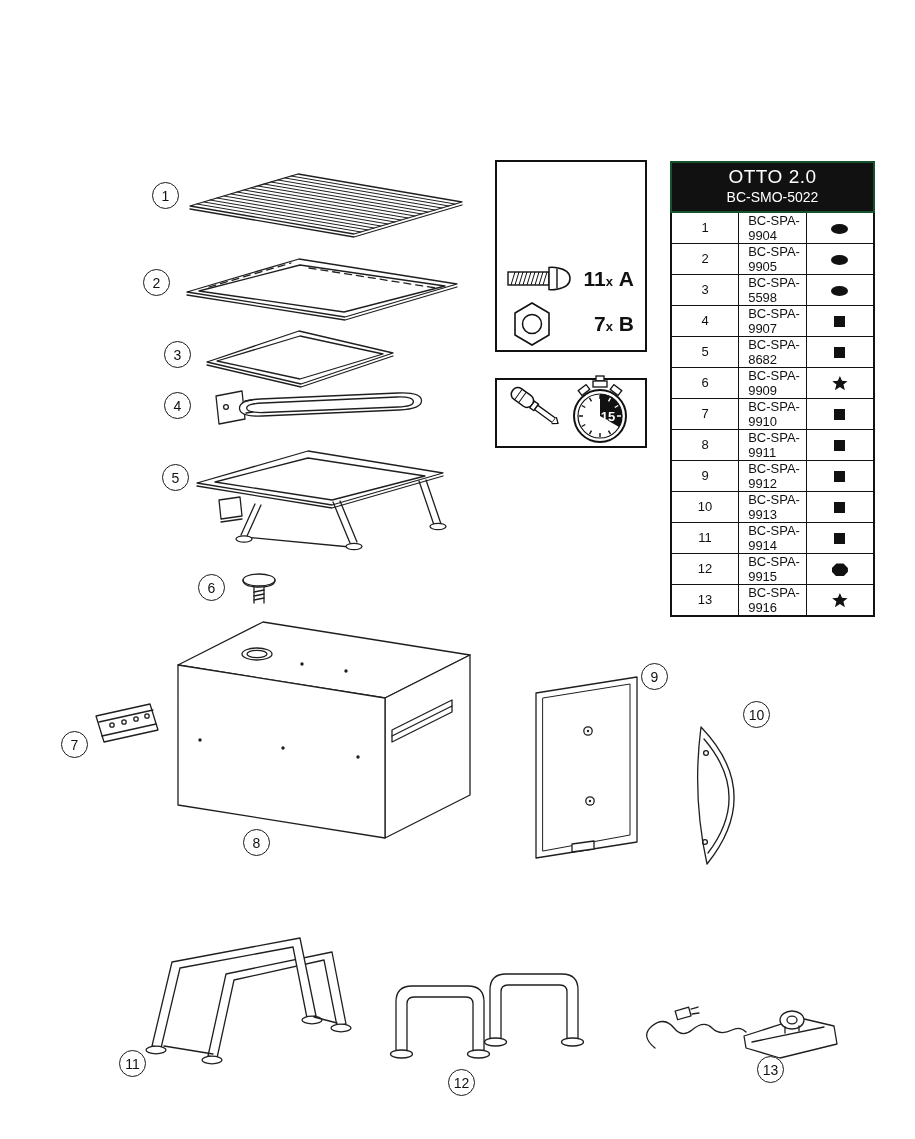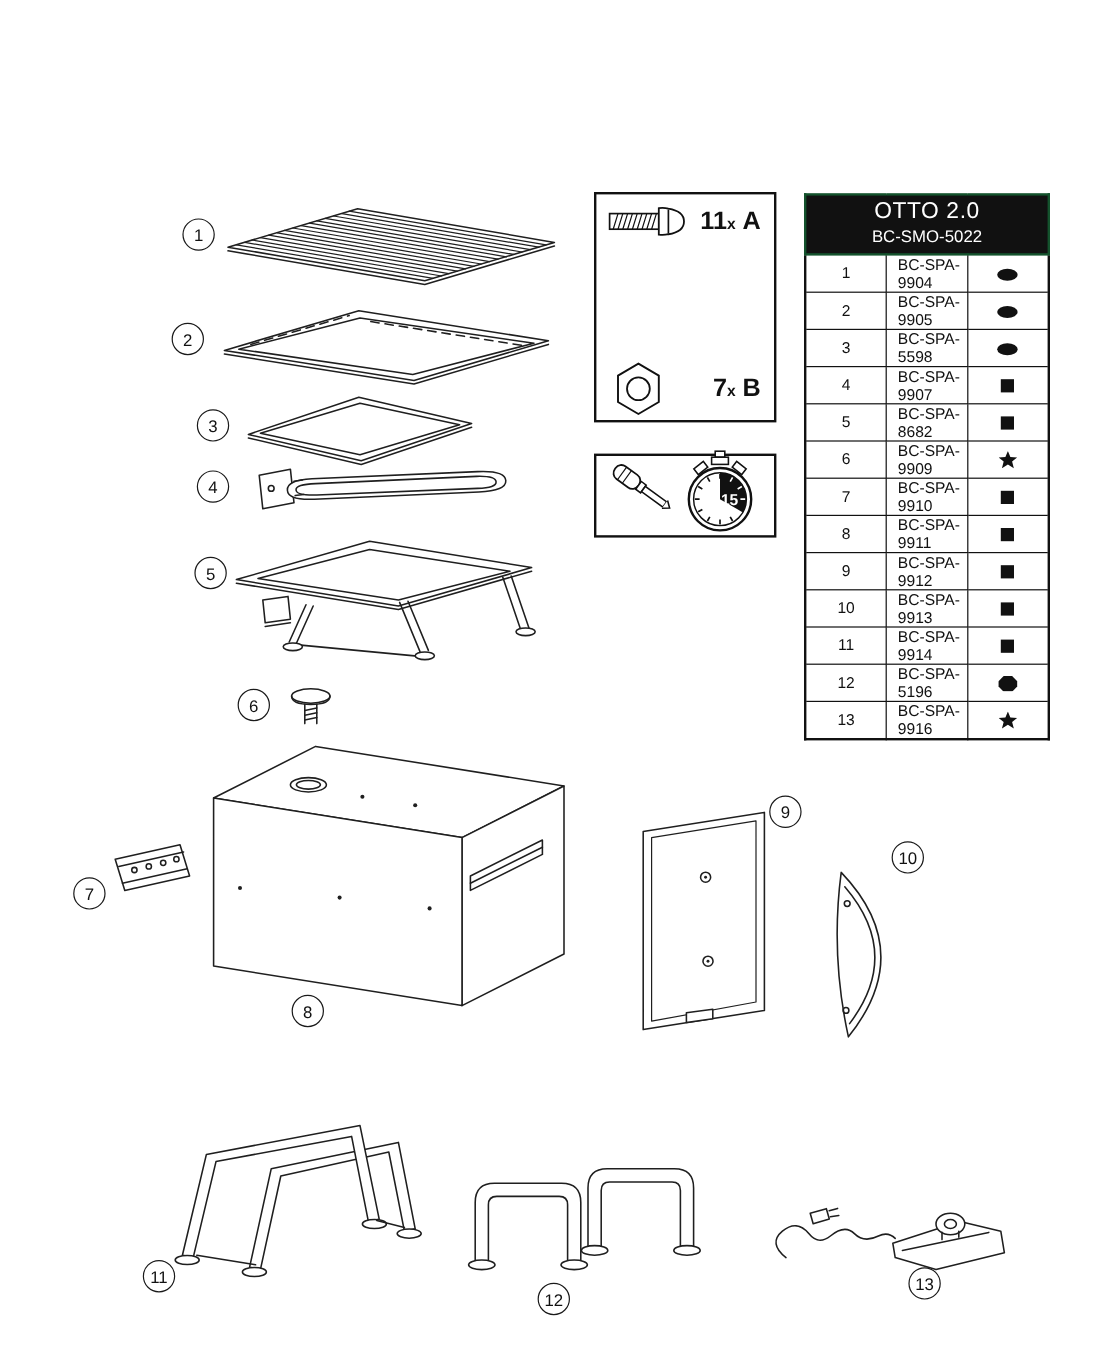--- a/index.html
+++ b/index.html
@@ -7,21 +7,21 @@
   body{font-family:"Liberation Sans",sans-serif;color:#111}
   .canvas{position:relative;width:915px;height:1139px;background:#fff;overflow:hidden;margin:0 auto}
   .diagram-svg{position:absolute;left:0;top:0}
 
   
   .callout{position:absolute;width:27px;height:27px;border:1.6px solid #1a1a1a;border-radius:50%;
     background:#fff;display:flex;align-items:center;justify-content:center;font-size:14px;z-index:3}
 
   
   .hw-box{position:absolute;left:495px;top:160px;width:152px;height:192px;border:2px solid #111;
-    background:#fff;display:flex;flex-direction:column;justify-content:space-between;padding:2px 8px;z-index:2}
+    background:#fff;display:flex;flex-direction:column;justify-content:flex-end;padding:2px 8px;z-index:2}
   .hw-row{display:flex;align-items:center}
   .hw-icon{flex:0 0 74px;display:flex;justify-content:flex-start;align-items:center}
   .hw-count{width:34px;text-align:right;font-size:21px;font-weight:bold;white-space:nowrap}
   .hw-x{font-size:13px;font-weight:bold}
   .hw-letter{flex:1;text-align:right;font-size:21px;font-weight:bold;padding-right:3px}
 
   
   .tools-box{position:absolute;left:495px;top:378px;width:152px;height:70px;border:2px solid #111;
     background:#fff;display:flex;align-items:center;justify-content:space-between;padding:0 12px;z-index:2}
 
@@ -332,21 +332,21 @@
           <td class="c-part">BC-SPA-9913</td>
           <td class="c-icon"><span class="shape" data-shape="square"></span></td>
         </tr>
       <tr>
           <td class="c-num">11</td>
           <td class="c-part">BC-SPA-9914</td>
           <td class="c-icon"><span class="shape" data-shape="square"></span></td>
         </tr>
       <tr>
           <td class="c-num">12</td>
-          <td class="c-part">BC-SPA-5196</td>
+          <td class="c-part">BC-SPA-9915</td>
           <td class="c-icon"><span class="shape" data-shape="octagon"></span></td>
         </tr>
       <tr>
           <td class="c-num">13</td>
           <td class="c-part">BC-SPA-9916</td>
           <td class="c-icon"><span class="shape" data-shape="star"></span></td>
         </tr>
     </tbody>
   </table>
 

